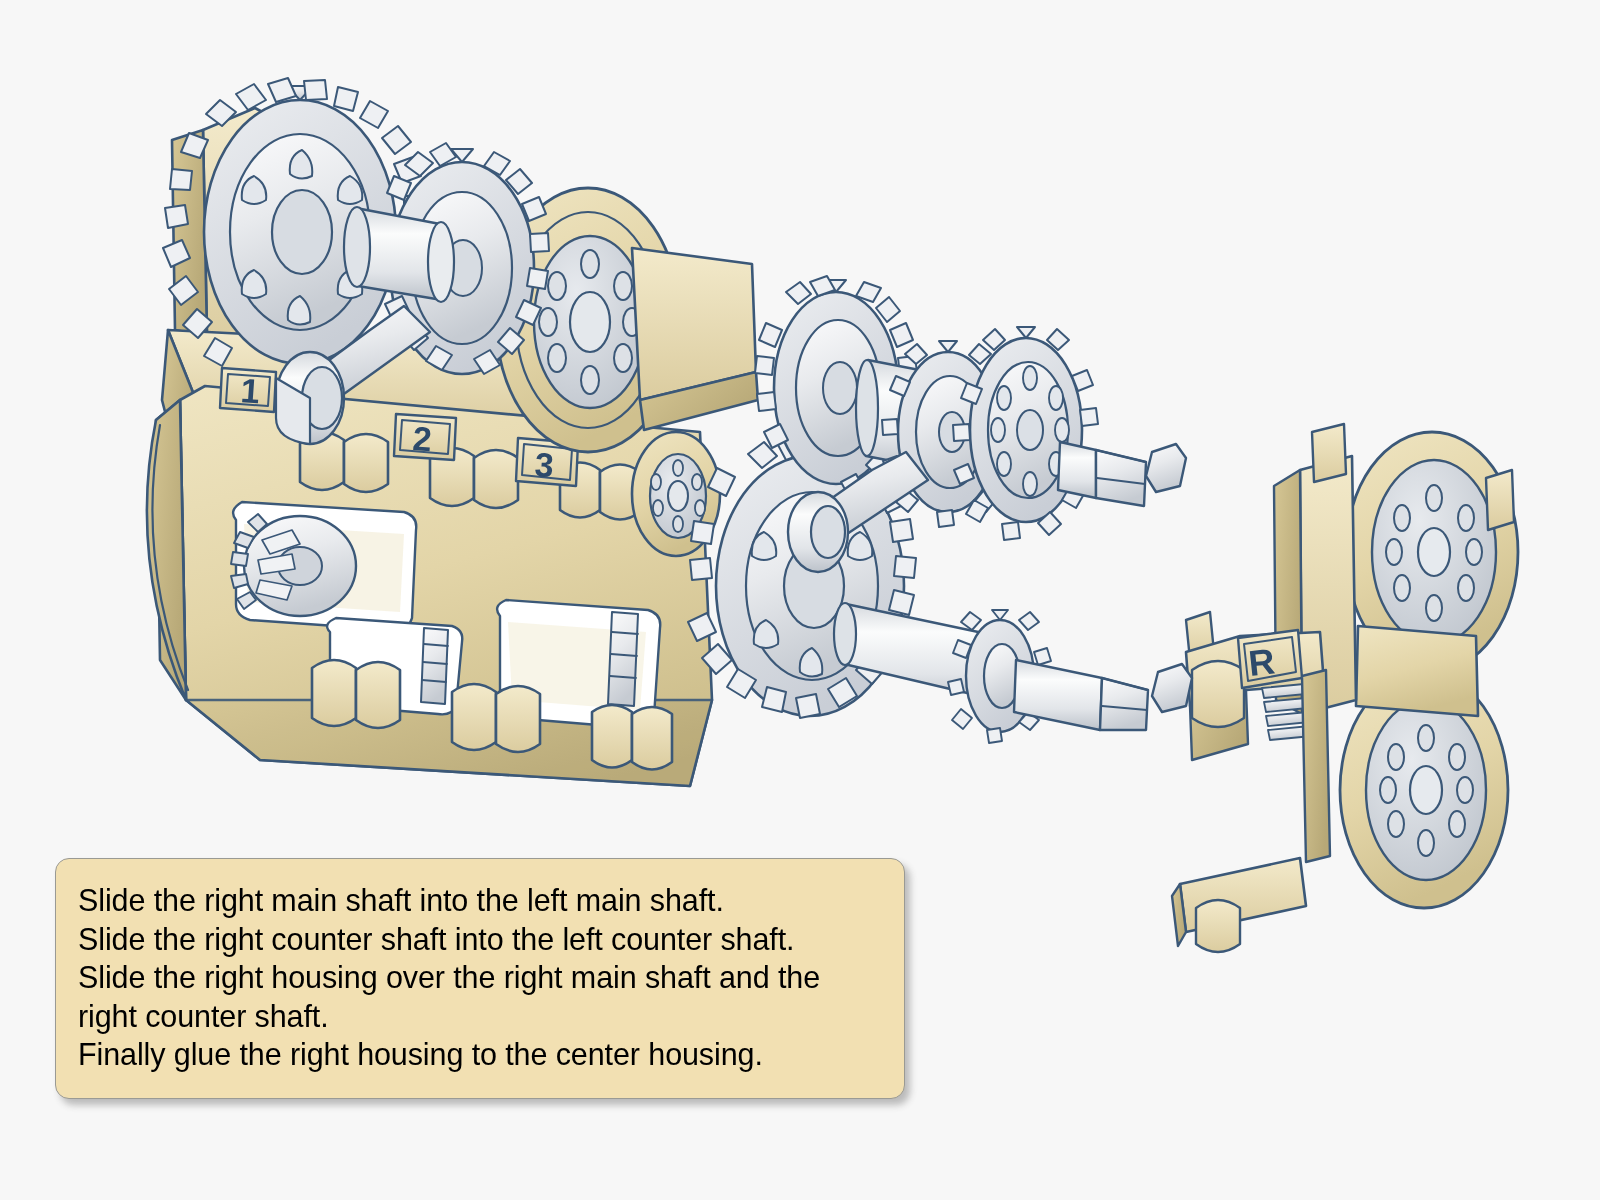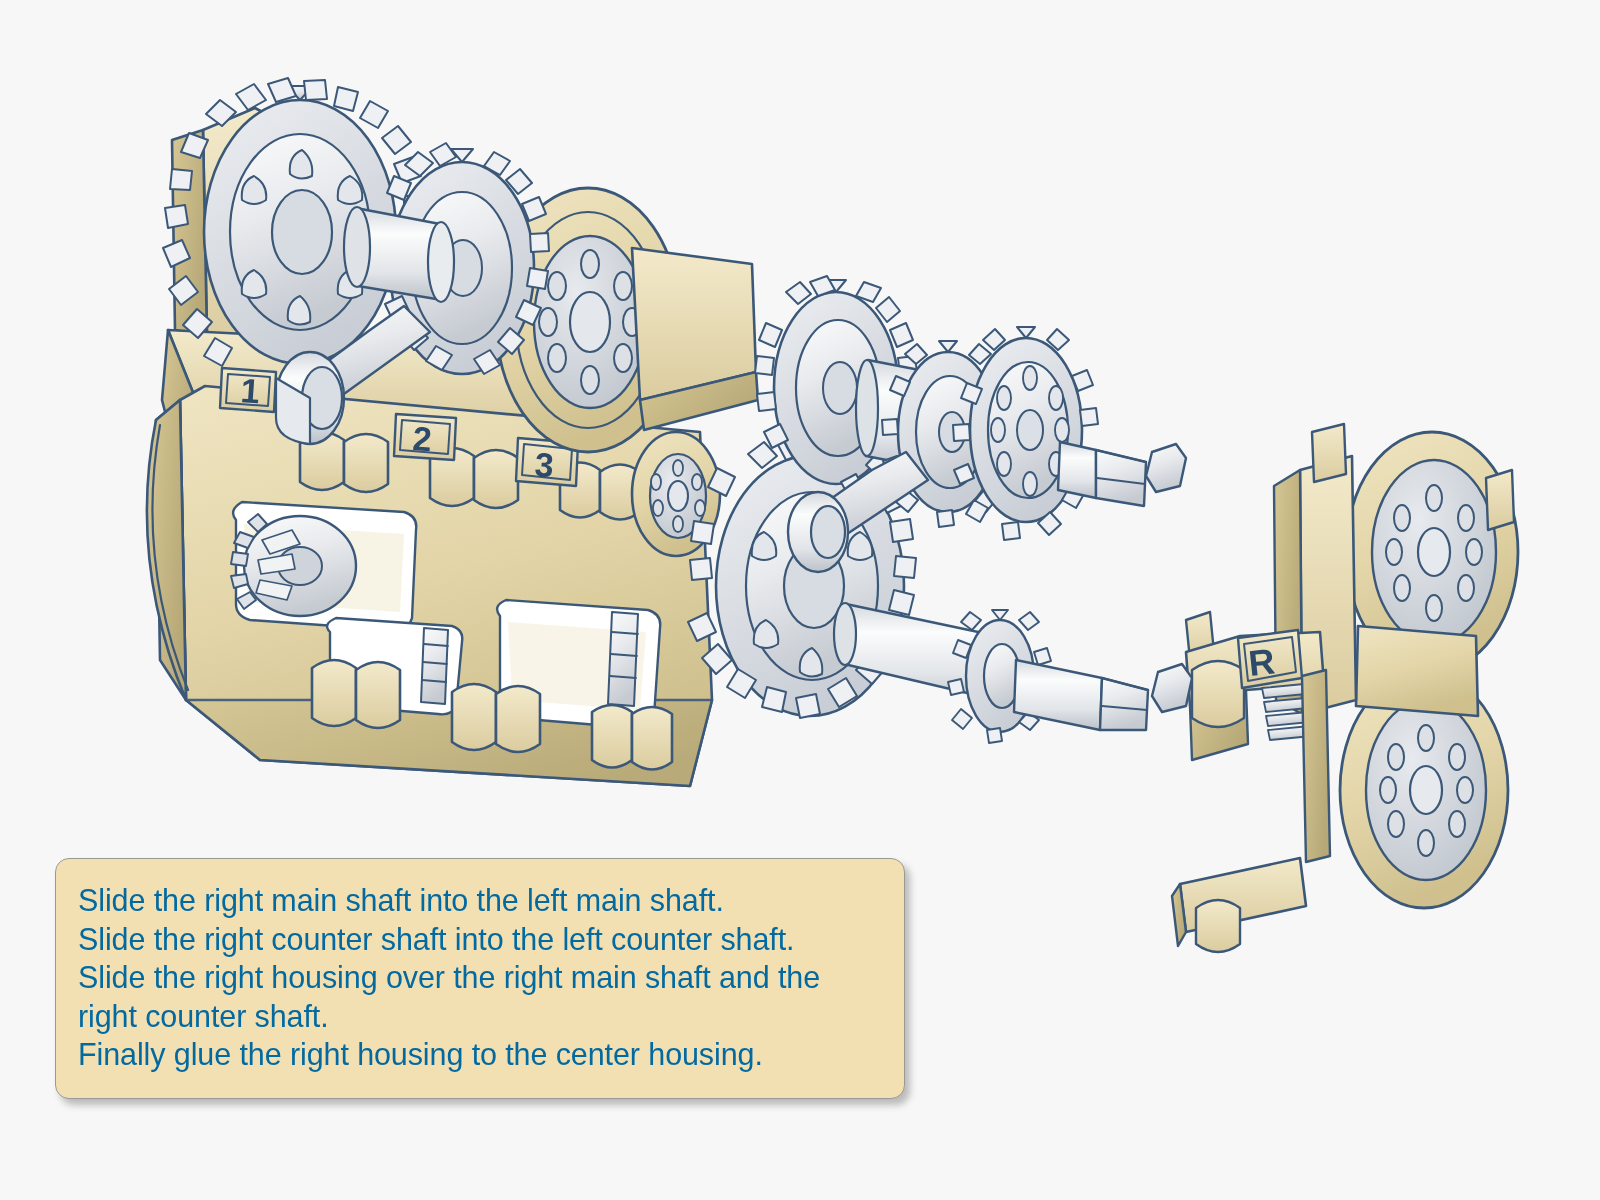--- a/index.html
+++ b/index.html
@@ -511,19 +511,19 @@
         </g>
 
         <path d="M1152 452 L1176 444 L1186 458 L1180 486 L1156 492 L1146 476 Z" fill="url(#metalFace)" stroke-width="2.4"></path>
         <path d="M1158 672 L1182 664 L1192 678 L1186 706 L1162 712 L1152 696 Z" fill="url(#metalFace)" stroke-width="2.4"></path>
       </g>
 
     </g>
   </svg>
 
   <div id="caption-box" style="background: rgb(242, 224, 178);">
-    <div class="caption-line" style="color: #0369a1;">Slide the right main shaft into the left main shaft.
+    <div class="caption-line" style="color: #000000;">Slide the right main shaft into the left main shaft.
 Slide the right counter shaft into the left counter shaft.
 Slide the right housing over the right main shaft and the right counter shaft.
 Finally glue the right housing to the center housing.</div>
   </div>
 
 </div>
 
 </body></html>

